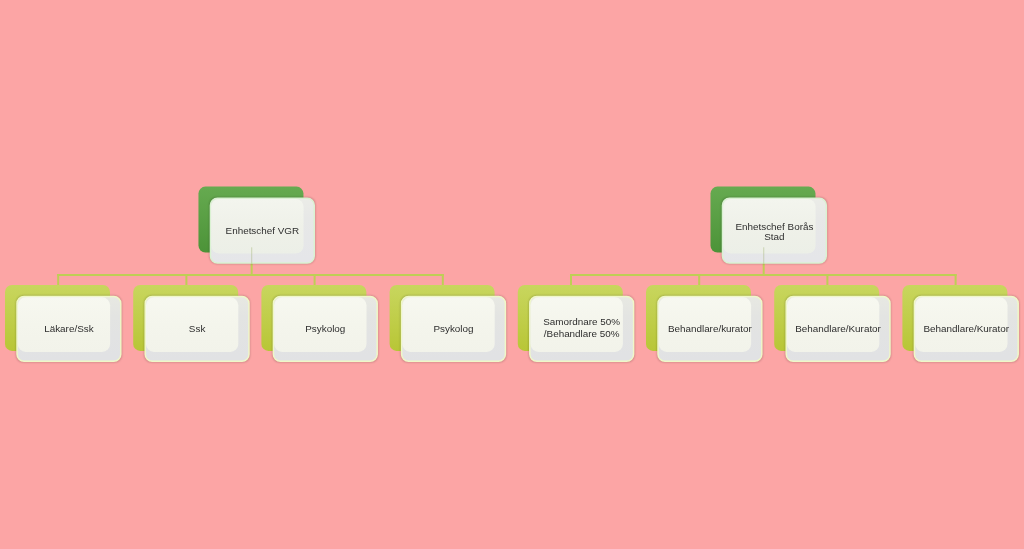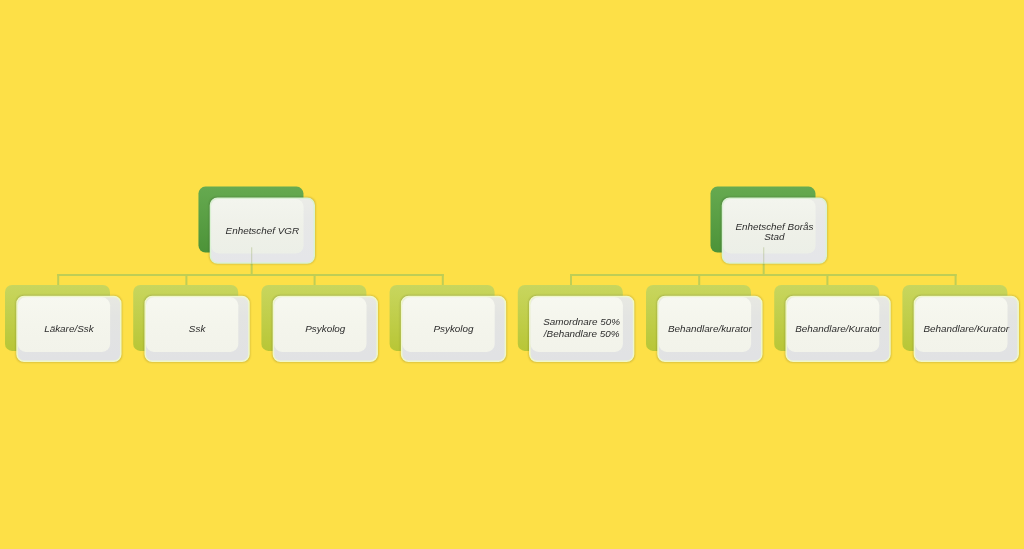--- a/index.html
+++ b/index.html
@@ -6,21 +6,21 @@
   html,body{margin:0;padding:0;background:#000;width:1024px;height:549px;overflow:hidden;}
   #stage{position:relative;width:1024px;height:549px;background:#000;
          font-family:"Liberation Sans",sans-serif;}
   #chart{position:absolute;left:0;top:0;width:1024px;height:549px;display:block;
          will-change:transform;transform:translateZ(0);}
   #chart text{font-family:"Liberation Sans",sans-serif;}
 </style>
 </head>
 <body>
 
-<div id="stage" style="background: #fde047; font-style: italic;">
+<div id="stage" style="background: #fca5a5;">
 <svg id="chart" viewBox="0 0 1024 549">
   <defs>
     <linearGradient id="gRoot" x1="0" y1="0" x2="0" y2="1">
       <stop id="gRoot0" offset="0" stop-color="#66aa50"></stop>
           <stop id="gRoot1" offset="1" stop-color="#4c9338"></stop>
     </linearGradient>
     <linearGradient id="gChild" x1="0" y1="0" x2="0" y2="1">
       <stop id="gChild0" offset="0" stop-color="#c8d65e"></stop>
           <stop id="gChild1" offset="1" stop-color="#b8c636"></stop>
     </linearGradient>

